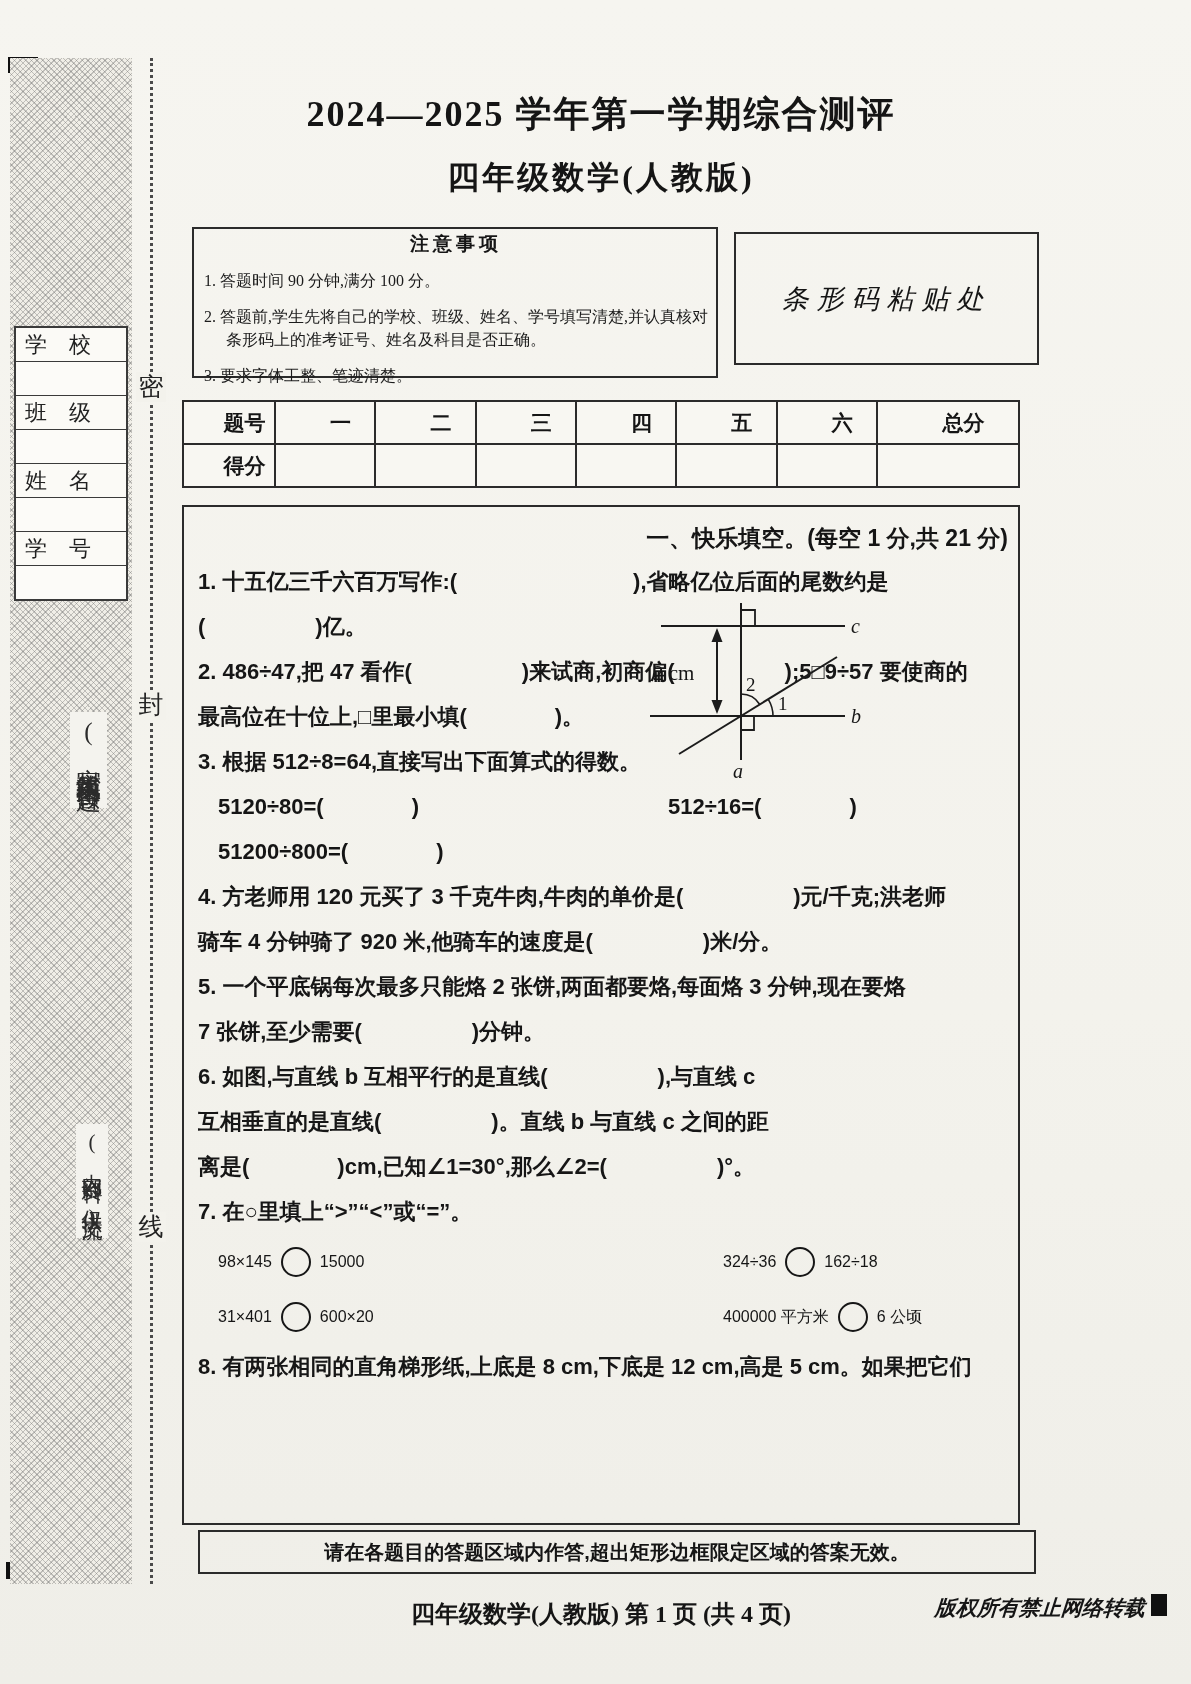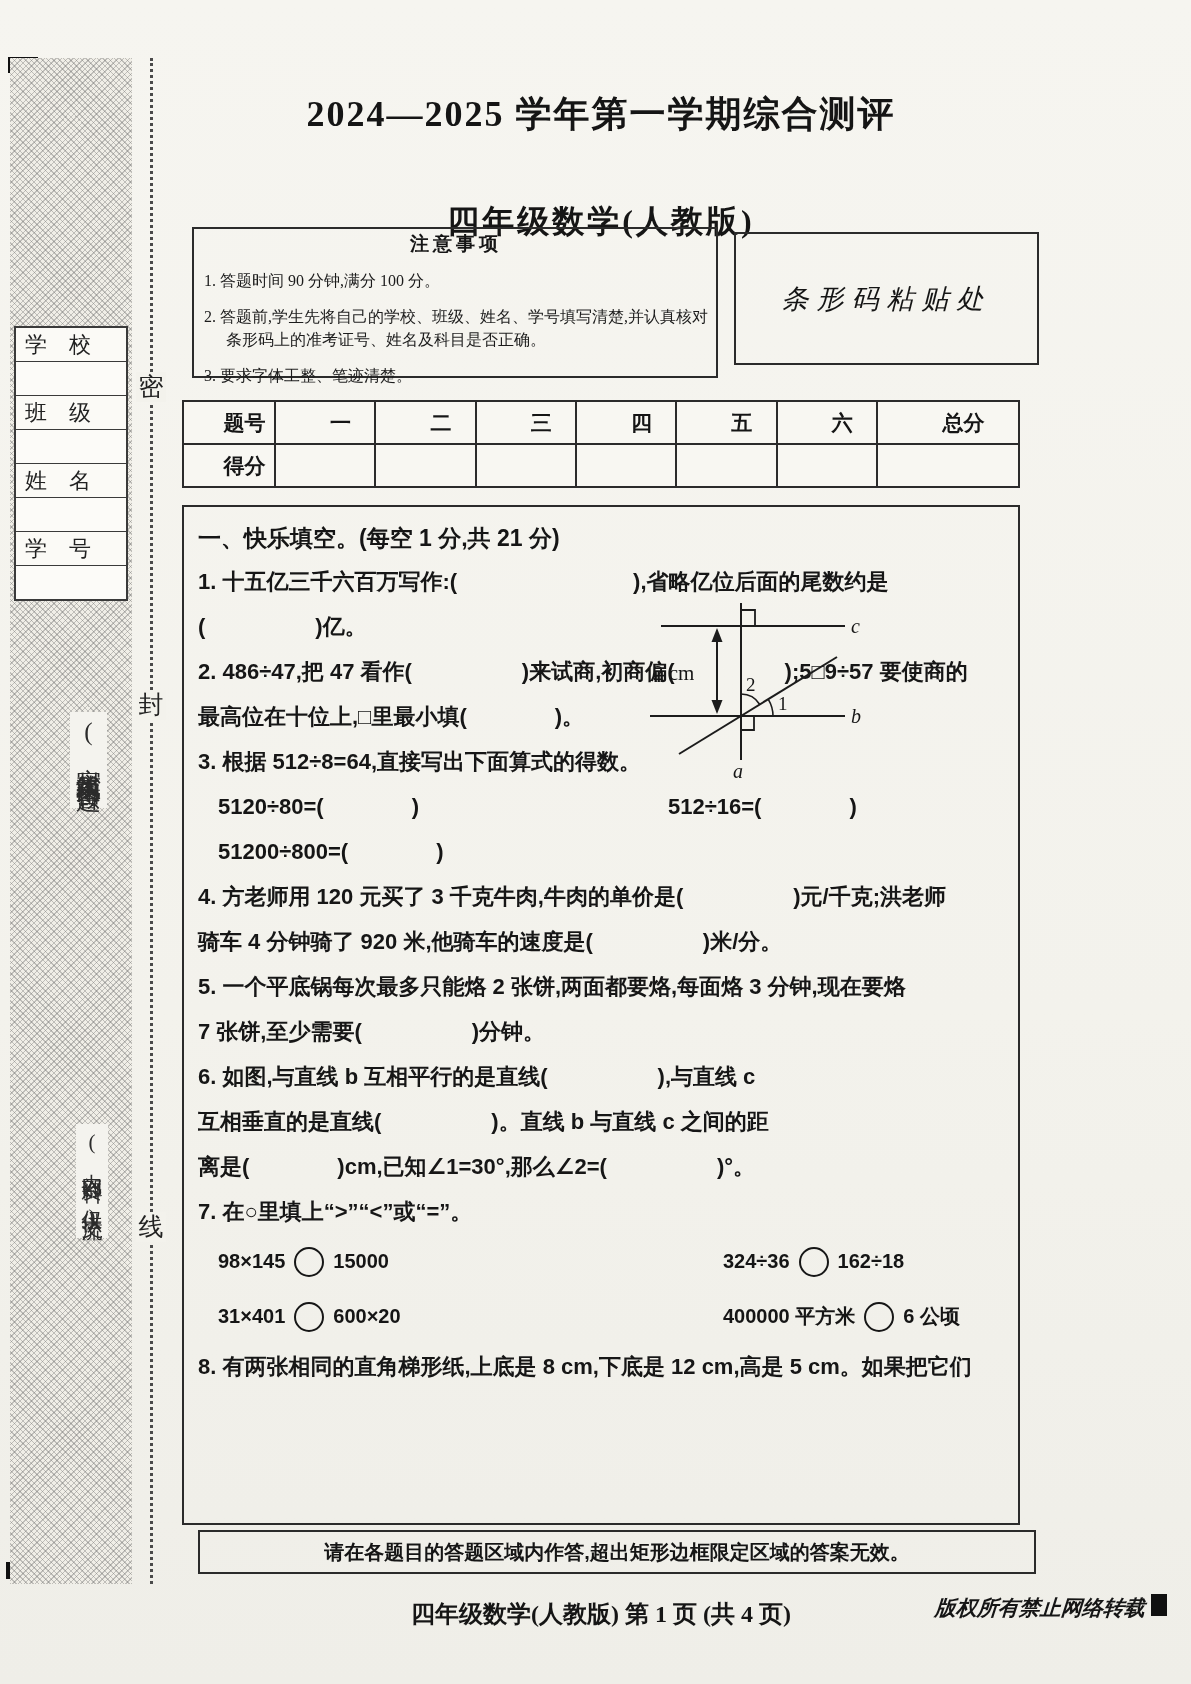--- a/index.html
+++ b/index.html
@@ -40,48 +40,48 @@
     position:absolute;writing-mode:vertical-rl;text-orientation:upright;
     color:#2b2b2b;background:#f4f3ee;padding:6px 2px;letter-spacing:3px;
   }
   .vnote1{left:70px;top:712px;font-size:25px;}
   .vnote2{left:76px;top:1124px;font-size:21px;}
 
   
   .title1{position:absolute;left:182px;width:838px;top:90px;text-align:center;
     font-size:36px;font-weight:bold;letter-spacing:2px;}
   .title2{position:absolute;left:182px;width:838px;top:156px;text-align:center;
-    font-size:32px;font-weight:bold;letter-spacing:3px;margin-top:44px;}
+    font-size:32px;font-weight:bold;letter-spacing:3px;}
 
   
   .notice-box{position:absolute;left:192px;top:227px;width:526px;height:151px;
     border:2px solid #2b2b2b;box-sizing:border-box;padding:3px 8px 0 10px;}
   .notice-title{text-align:center;font-size:19px;font-weight:bold;letter-spacing:4px;line-height:24px;}
   .notice-item{font-size:16px;line-height:23px;padding-left:22px;text-indent:-22px;color:#1c1c1c;margin-top:13px;}
   .barcode-box{position:absolute;left:734px;top:232px;width:305px;height:133px;
     border:2px solid #2b2b2b;box-sizing:border-box;display:flex;align-items:center;justify-content:center;}
   .barcode-label{font-size:27px;letter-spacing:8px;font-style:italic;font-weight:500;}
 
   
   .score-table{position:absolute;left:182px;top:400px;width:838px;border-collapse:collapse;table-layout:fixed;}
   .score-table td,.score-table th{border:2px solid #2b2b2b;height:39px;text-align:center;
     font-size:21px;font-weight:bold;background:#f8f7f2;padding-left:32px;}
 
   
   .main-box{position:absolute;left:182px;top:505px;width:838px;height:1020px;
     border:2.5px solid #2b2b2b;box-sizing:border-box;padding:10px 10px 0 14px;}
   .sec-title{font-size:23px;font-weight:bold;line-height:42px;
-    font-family:"Liberation Sans","DejaVu Sans",sans-serif;}
+    font-family:"Liberation Sans","DejaVu Sans",sans-serif;text-align:right;}
   .qline{font-size:22px;font-weight:600;line-height:45px;white-space:nowrap;
     font-family:"Liberation Sans","DejaVu Sans",sans-serif;color:#161616;}
   .qrow{display:flex;line-height:45px;padding-left:20px;
     font-family:"Liberation Sans","DejaVu Sans",sans-serif;font-weight:600;font-size:22px;}
   .qrow .c1{width:450px;}
   .qrow7{display:flex;line-height:55px;padding-left:20px;
-    font-family:"Liberation Sans","DejaVu Sans",sans-serif;font-weight:700;font-size:20px;align-items:center;}
+    font-family:"Liberation Sans","DejaVu Sans",sans-serif;font-weight:400;font-size:16px;align-items:center;}
   .qrow7 .c1{width:505px;display:flex;align-items:center;}
   .qrow7 .c2{display:flex;align-items:center;}
   .circle{display:inline-block;width:26px;height:26px;border:2px solid #161616;border-radius:50%;
     margin:0 9px;flex:0 0 auto;}
   .q6wrap{position:relative;}
   .figure{position:absolute;left:645px;top:598px;width:235px;height:185px;}
   .figure svg{width:100%;height:100%;}
   .figure text{font-family:"Liberation Serif","DejaVu Serif",serif;fill:#161616;}
 
   

